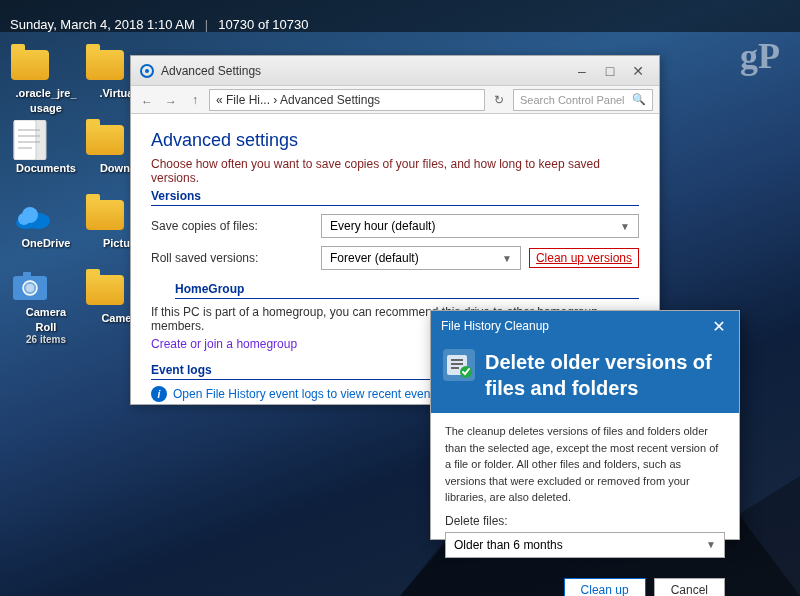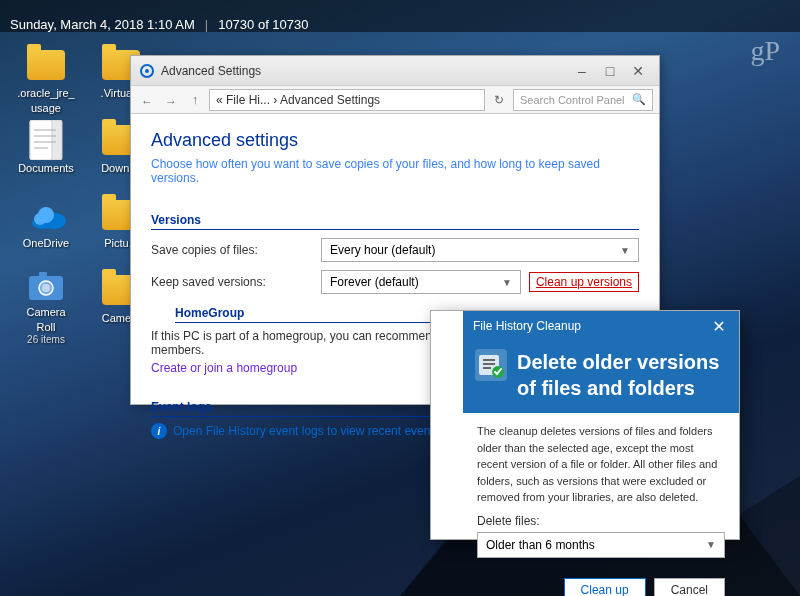--- a/index.html
+++ b/index.html
@@ -46,31 +46,31 @@
       color: white;
       font-size: 13px;
     }
 
     
     .watermark {
       position: absolute;
       top: 35px;
       right: 20px;
       color: rgba(255,255,255,0.5);
-      font-size: 28px;
-      font-weight: normal;
+      font-size: 36px;
+      font-weight: bold;
       font-family: Georgia, serif;
       z-index: 5;
     }
     .icon-item {
       display: flex;
       flex-direction: column;
-      align-items: center;
       width: 72px;
       cursor: pointer;
+      font-weight: bold;
     }
     .icon-img {
       width: 40px;
       height: 40px;
       display: flex;
       align-items: center;
       justify-content: center;
     }
     .folder-icon {
       width: 38px;
@@ -199,22 +199,22 @@
       padding: 16px 20px;
       overflow: hidden;
     }
     .adv-title {
       font-size: 18px;
       color: #003399;
       margin-bottom: 6px;
     }
     .adv-desc {
       font-size: 12px;
-      color: #3b82f6;
-      margin-bottom: 28px;
+      color: #7f1d1d;
+      margin-bottom: 4px;
     }
     .section-header {
       font-size: 12px;
       color: #003399;
       font-weight: bold;
       border-bottom: 1px solid #003399;
       margin-bottom: 8px;
       padding-bottom: 2px;
     }
     .setting-row {
@@ -272,21 +272,21 @@
     }
     .homegroup-link {
       color: #6d28d9;
       font-size: 12px;
       text-decoration: none;
       cursor: pointer;
       text-align: right;
     }
 
     .event-section {
-      margin-top: 25px;
+      margin-top: 12px;
     }
     .event-header {
       font-size: 12px;
       color: #003399;
       font-weight: bold;
       border-bottom: 1px solid #003399;
       margin-bottom: 6px;
       padding-bottom: 2px;
     }
     .event-row {
@@ -319,21 +319,20 @@
     .cleanup-dialog {
       position: absolute;
       top: 310px;
       left: 430px;
       width: 310px;
       height: 230px;
       background: white;
       border: 1px solid #aaa;
       box-shadow: 4px 4px 15px rgba(0,0,0,0.4);
       z-index: 30;
-      padding-left: 32px;
     }
     .dialog-titlebar {
       height: 30px;
       background: #1e6eb5;
       display: flex;
       align-items: center;
       padding: 0 10px;
       color: white;
     }
     .dialog-title-text {
@@ -570,21 +569,21 @@
 
       <div class="section-header">Versions</div>
       <div class="setting-row">
         <span class="setting-label">Save copies of files:</span>
         <div class="setting-dropdown">
           <span>Every hour (default)</span>
           <span class="dropdown-arrow">▼</span>
         </div>
       </div>
       <div class="setting-row">
-        <span class="setting-label">Keep saved versions:</span>
+        <span class="setting-label">Roll saved versions:</span>
         <div class="setting-dropdown">
           <span>Forever (default)</span>
           <span class="dropdown-arrow">▼</span>
         </div>
         <span class="cleanup-link">Clean up versions</span>
       </div>
 
       <div class="homegroup-section">
         <div class="homegroup-header">HomeGroup</div>
         <div class="homegroup-text">If this PC is part of a homegroup, you can recommend this drive to other homegroup members.</div>

